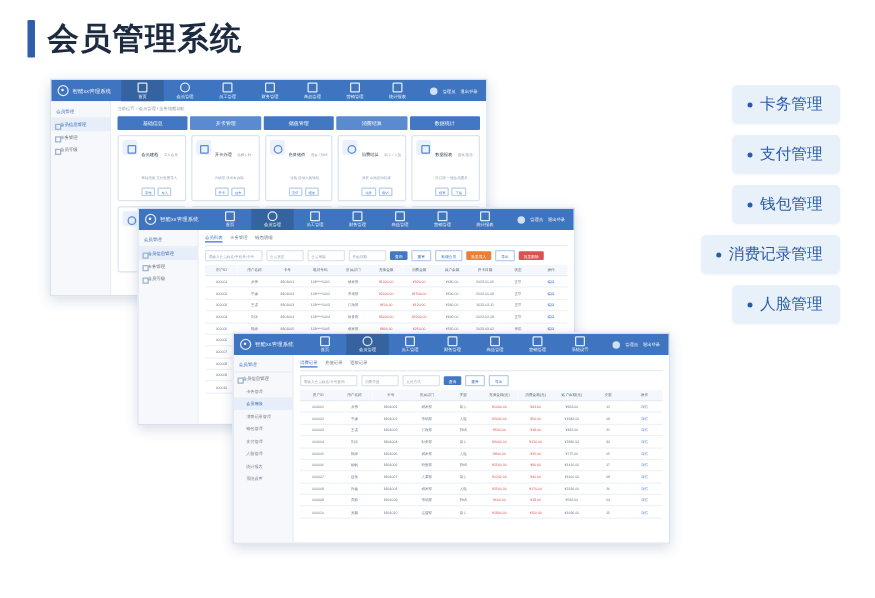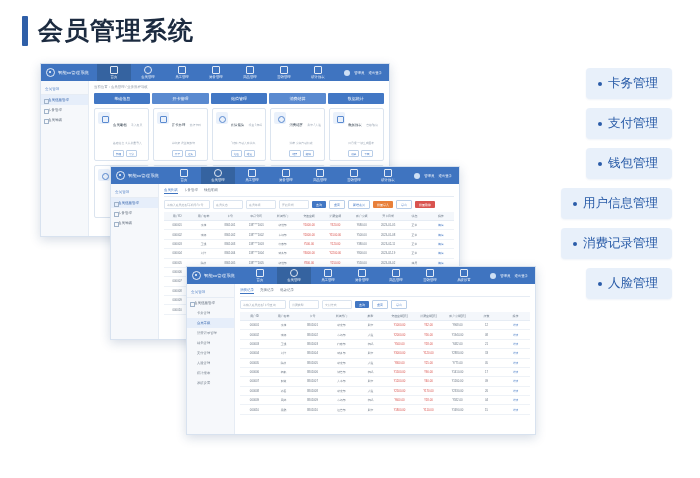--- a/index.html
+++ b/index.html
@@ -182,24 +182,20 @@
   <div class="pill">
     <span class="dot"></span>
     <span>支付管理</span>
   </div>
   <div class="pill">
     <span class="dot"></span>
     <span>钱包管理</span>
   </div>
   <div class="pill">
     <span class="dot"></span>
-    <span>用户信息管理</span>
-  </div>
-  <div class="pill">
-    <span class="dot"></span>
     <span>消费记录管理</span>
   </div>
   <div class="pill">
     <span class="dot"></span>
     <span>人脸管理</span>
   </div>
 </div>
 
 <div class="win" id="win1">
   <div class="topbar">

